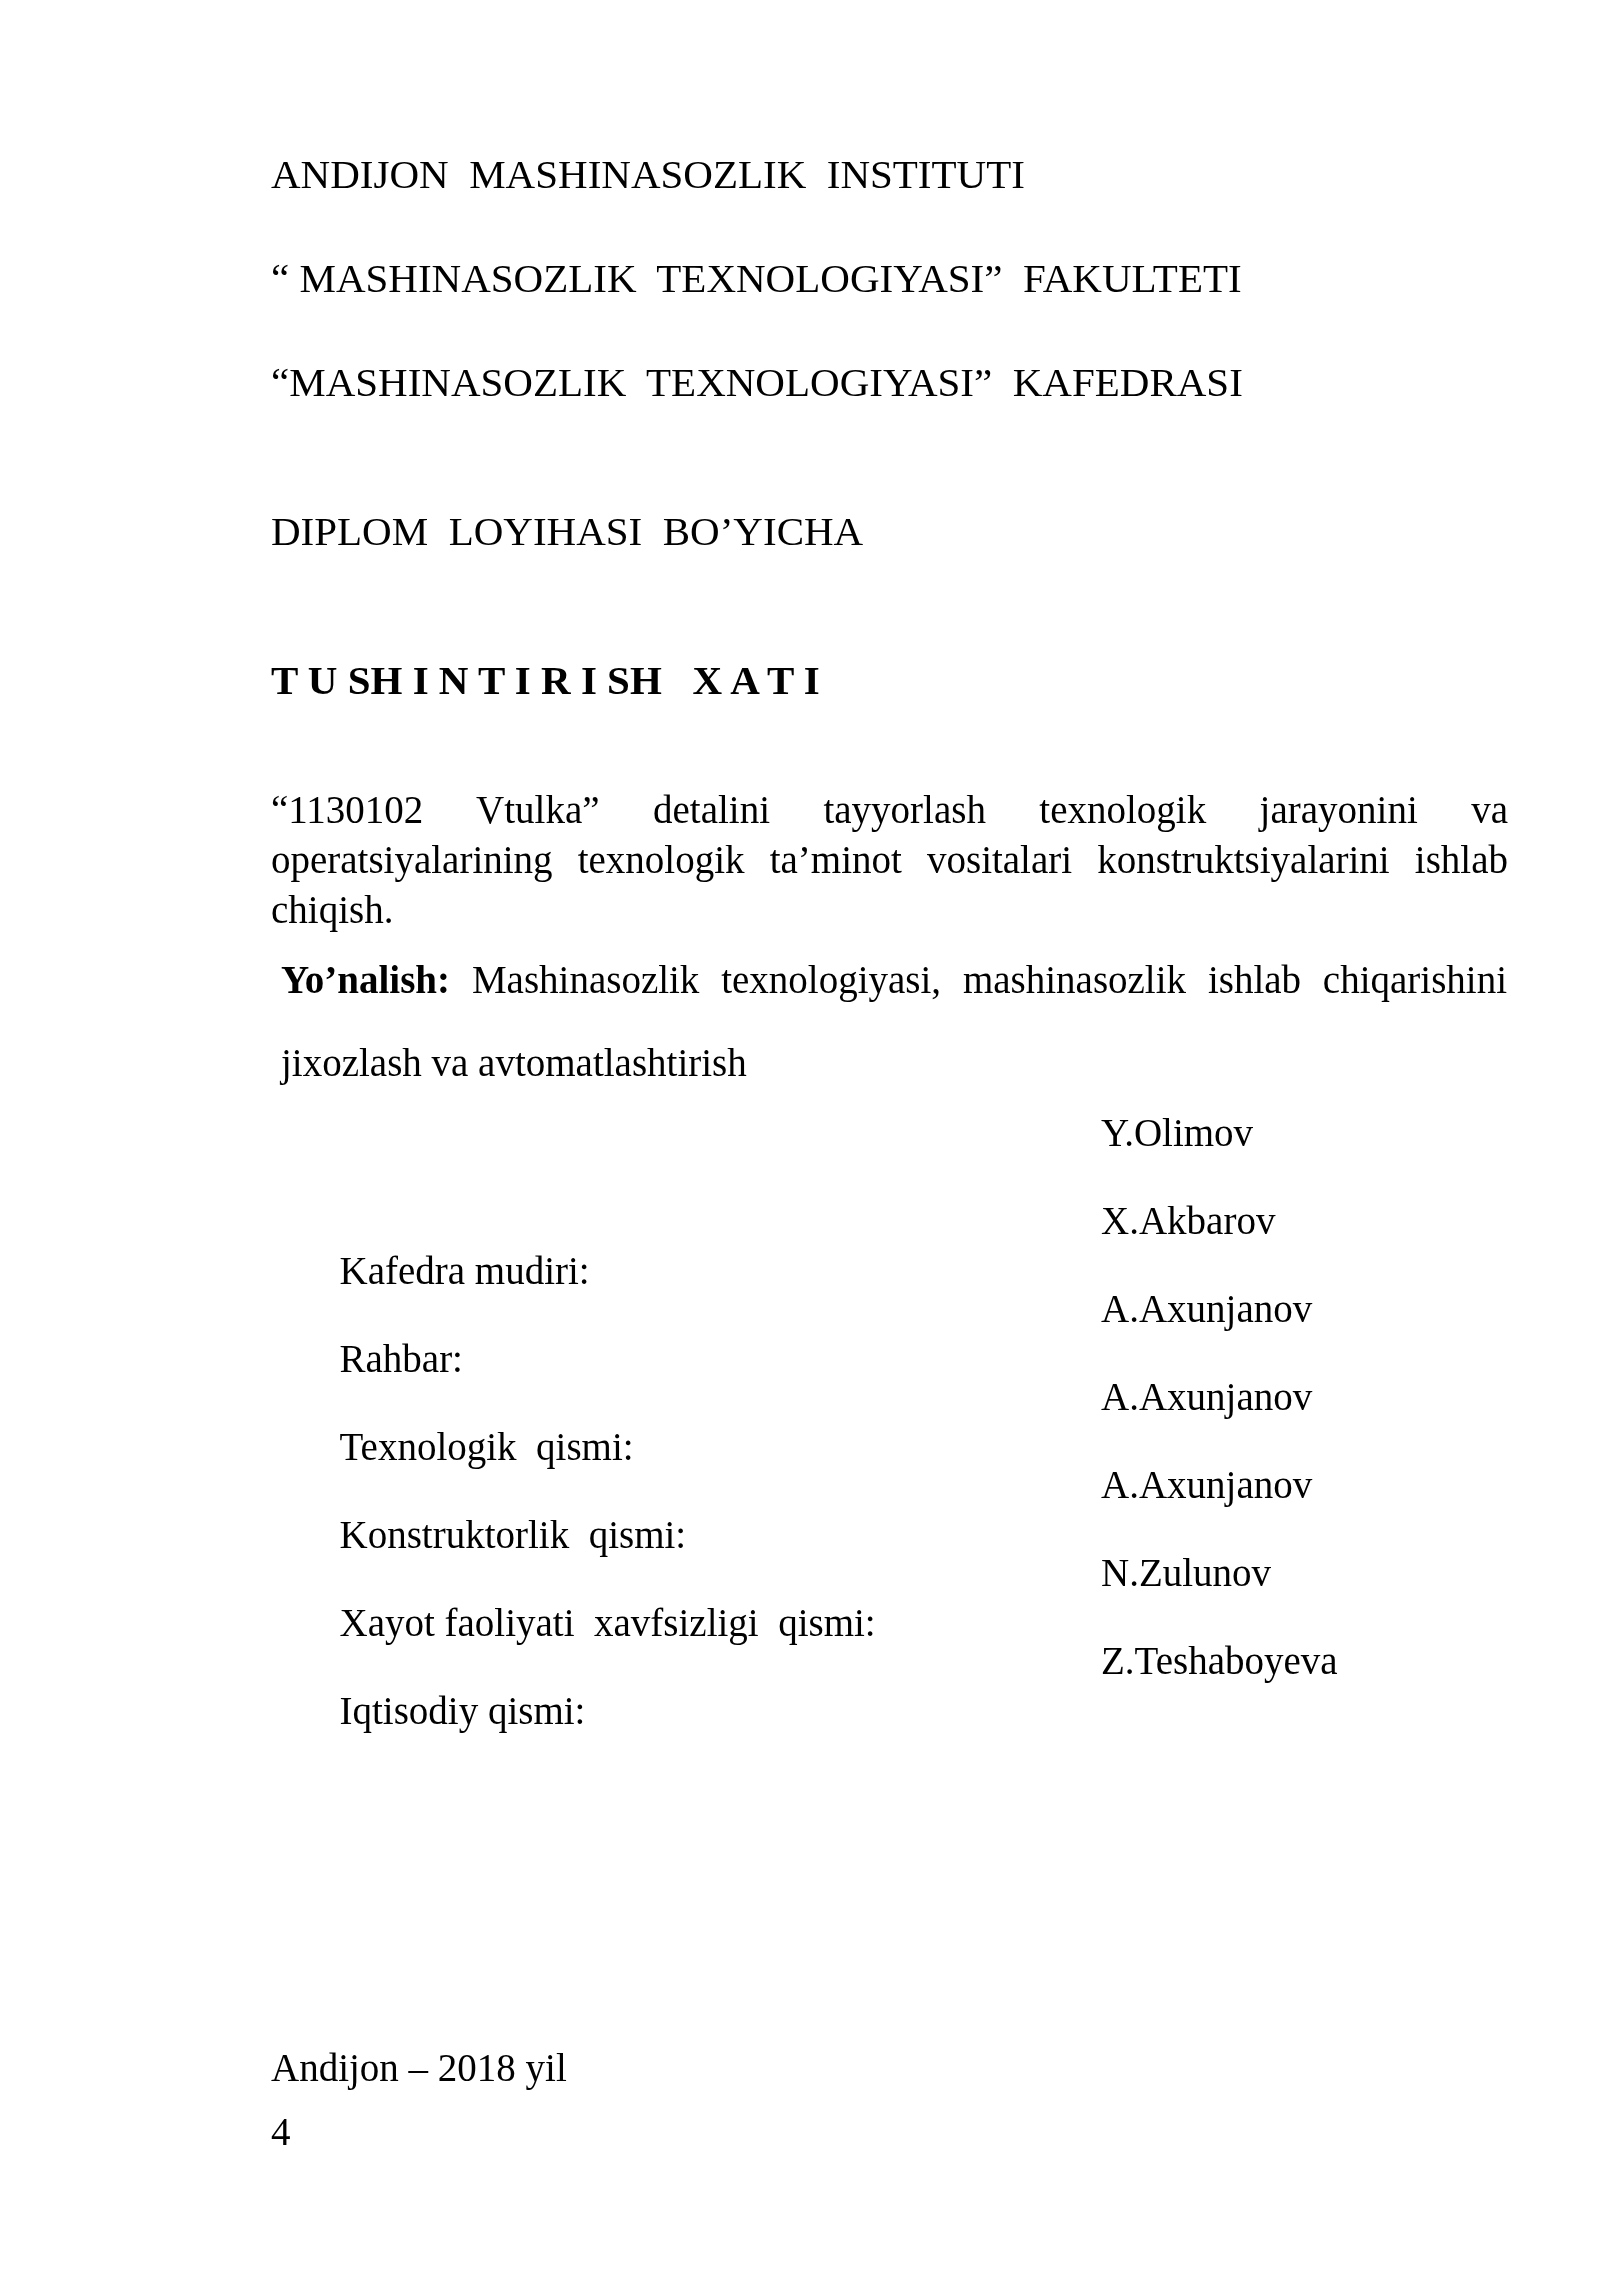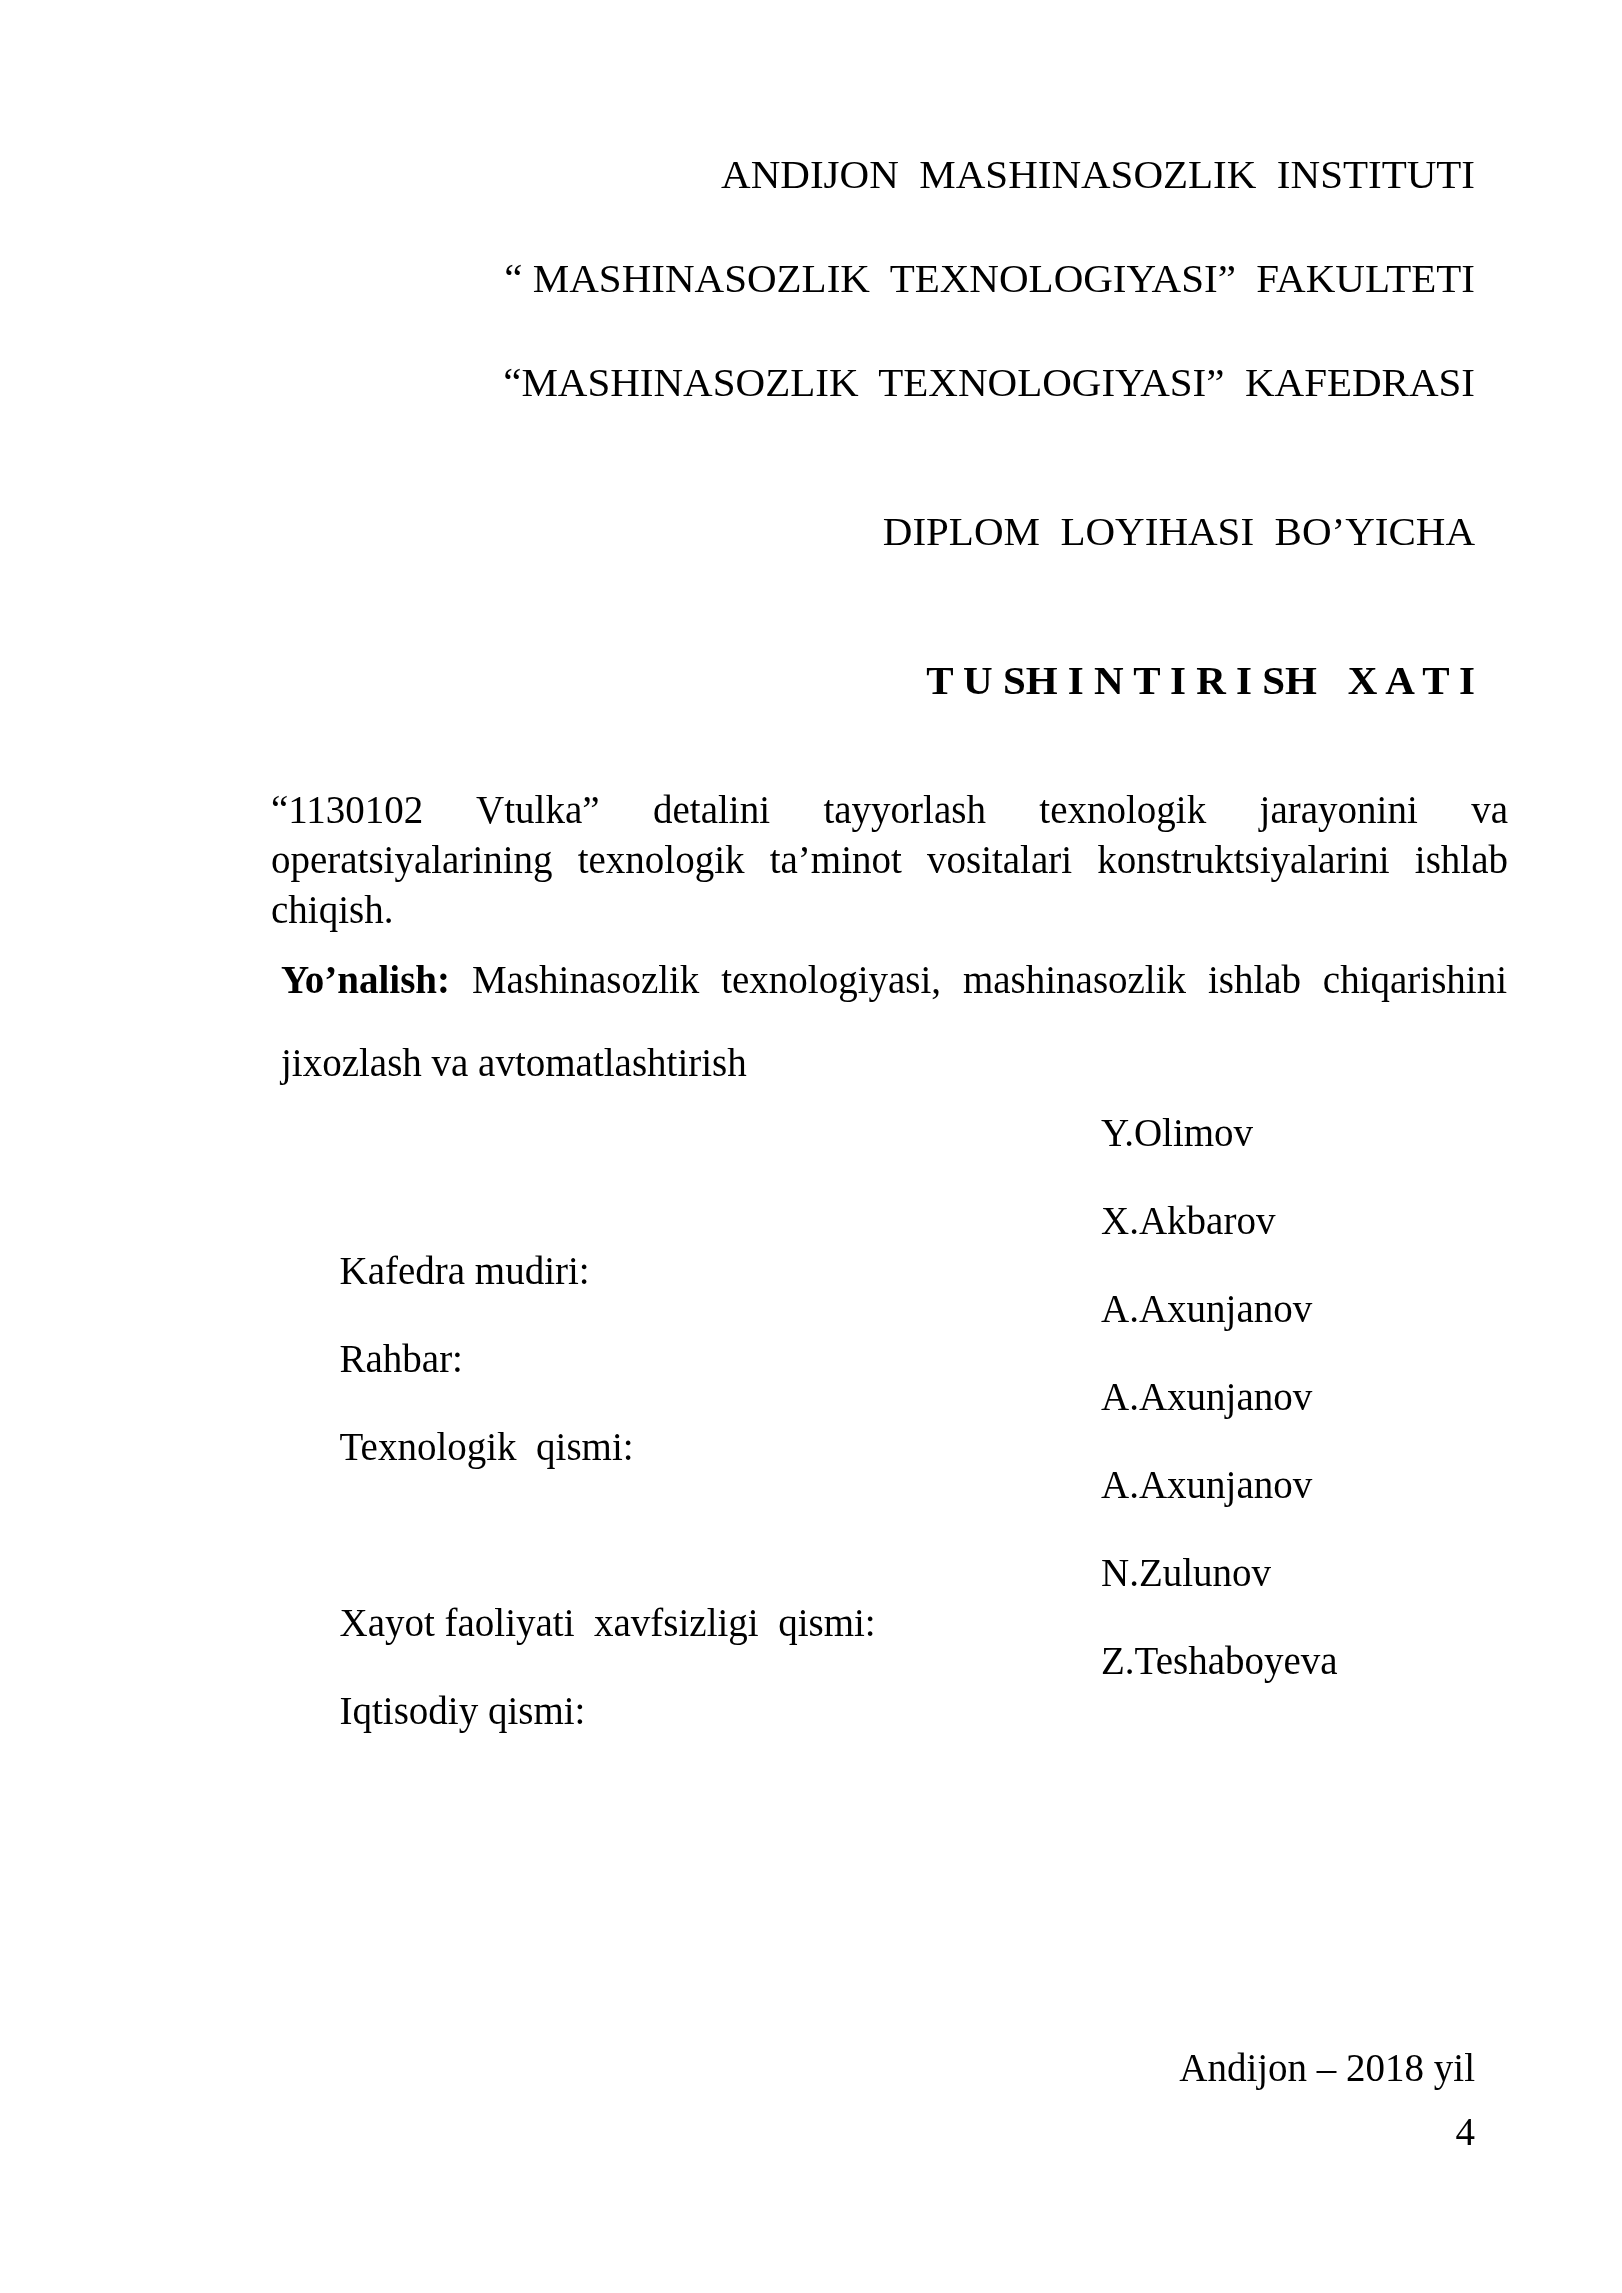--- a/index.html
+++ b/index.html
@@ -19,21 +19,21 @@
   .abs {
     position: absolute;
     left: 271px;
     width: 1237px;
   }
   .indent {
     left: 281px;
     width: 1226px;
   }
   .center {
-    text-align: right;
+    text-align: left;
     padding-right: 33px;
     box-sizing: border-box;
   }
   .h {
     font-size: 41px;
     line-height: 51px;
     white-space: pre-wrap;
   }
   .bold { font-weight: bold; }
   .body-txt {
@@ -103,20 +103,21 @@
       <span class="name">A.Axunjanov</span>
     </div>
 
 
     <div class="row body-txt">
       <span>Texnologik  qismi:</span>
       <span class="name">A.Axunjanov</span>
     </div>
 
     <div class="row body-txt">
+      <span>Konstruktorlik  qismi:</span>
       <span class="name">A.Axunjanov</span>
     </div>
 
     <div class="row body-txt">
       <span>Xayot faoliyati  xavfsizligi  qismi:</span>
       <span class="name">N.Zulunov</span>
     </div>
 
     <div class="row body-txt">
       <span>Iqtisodiy qismi:</span>

